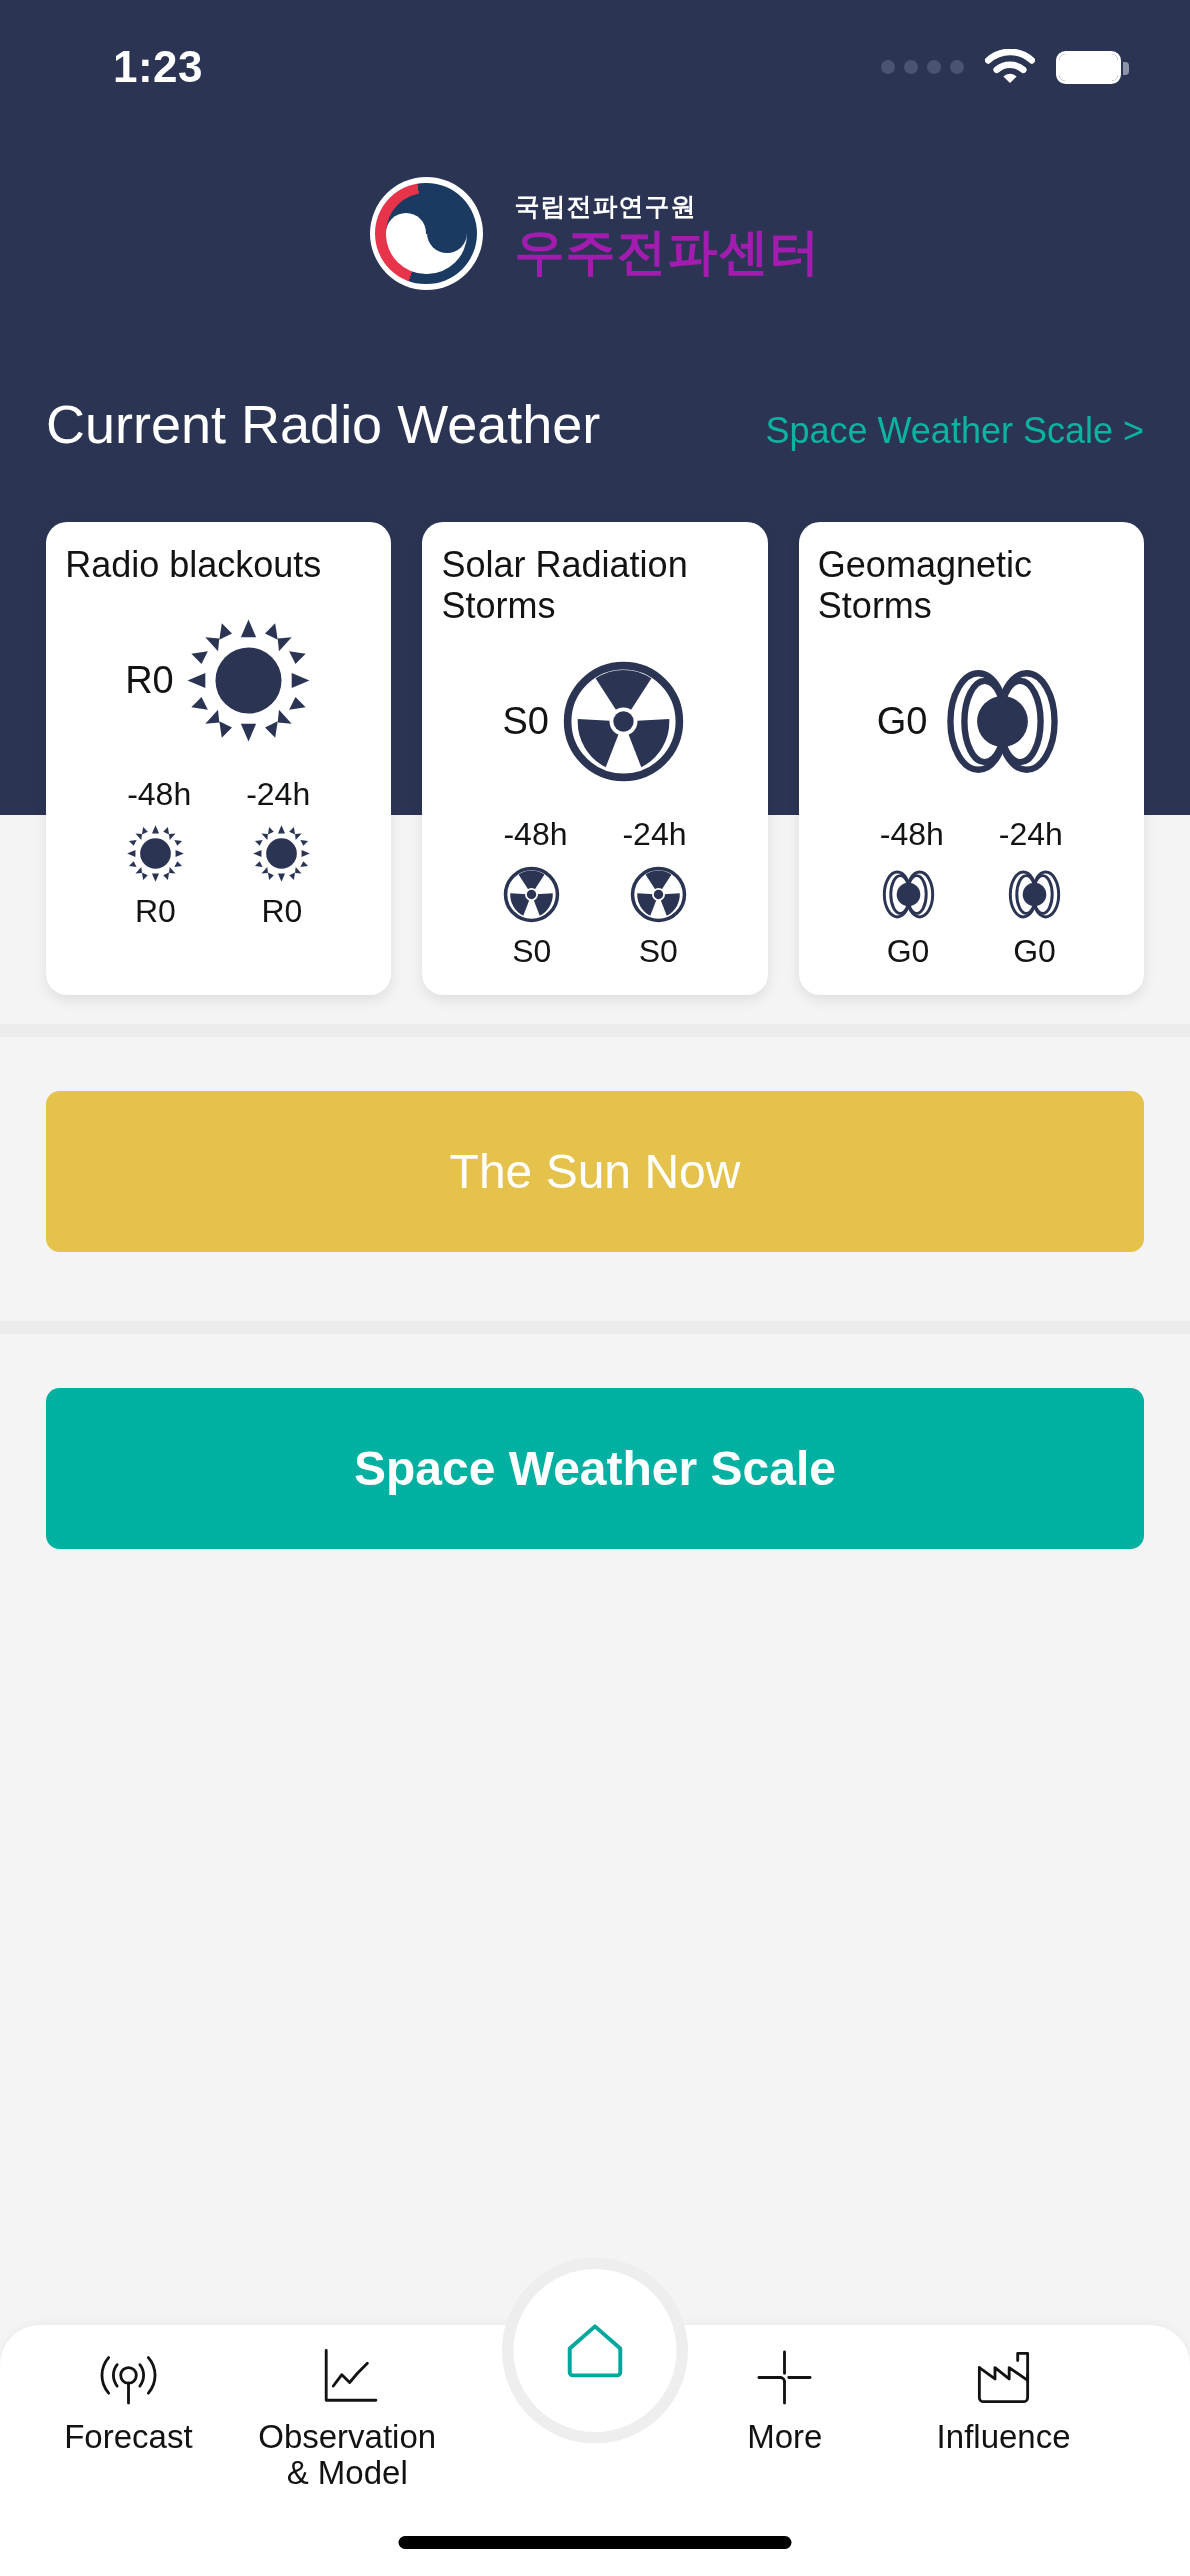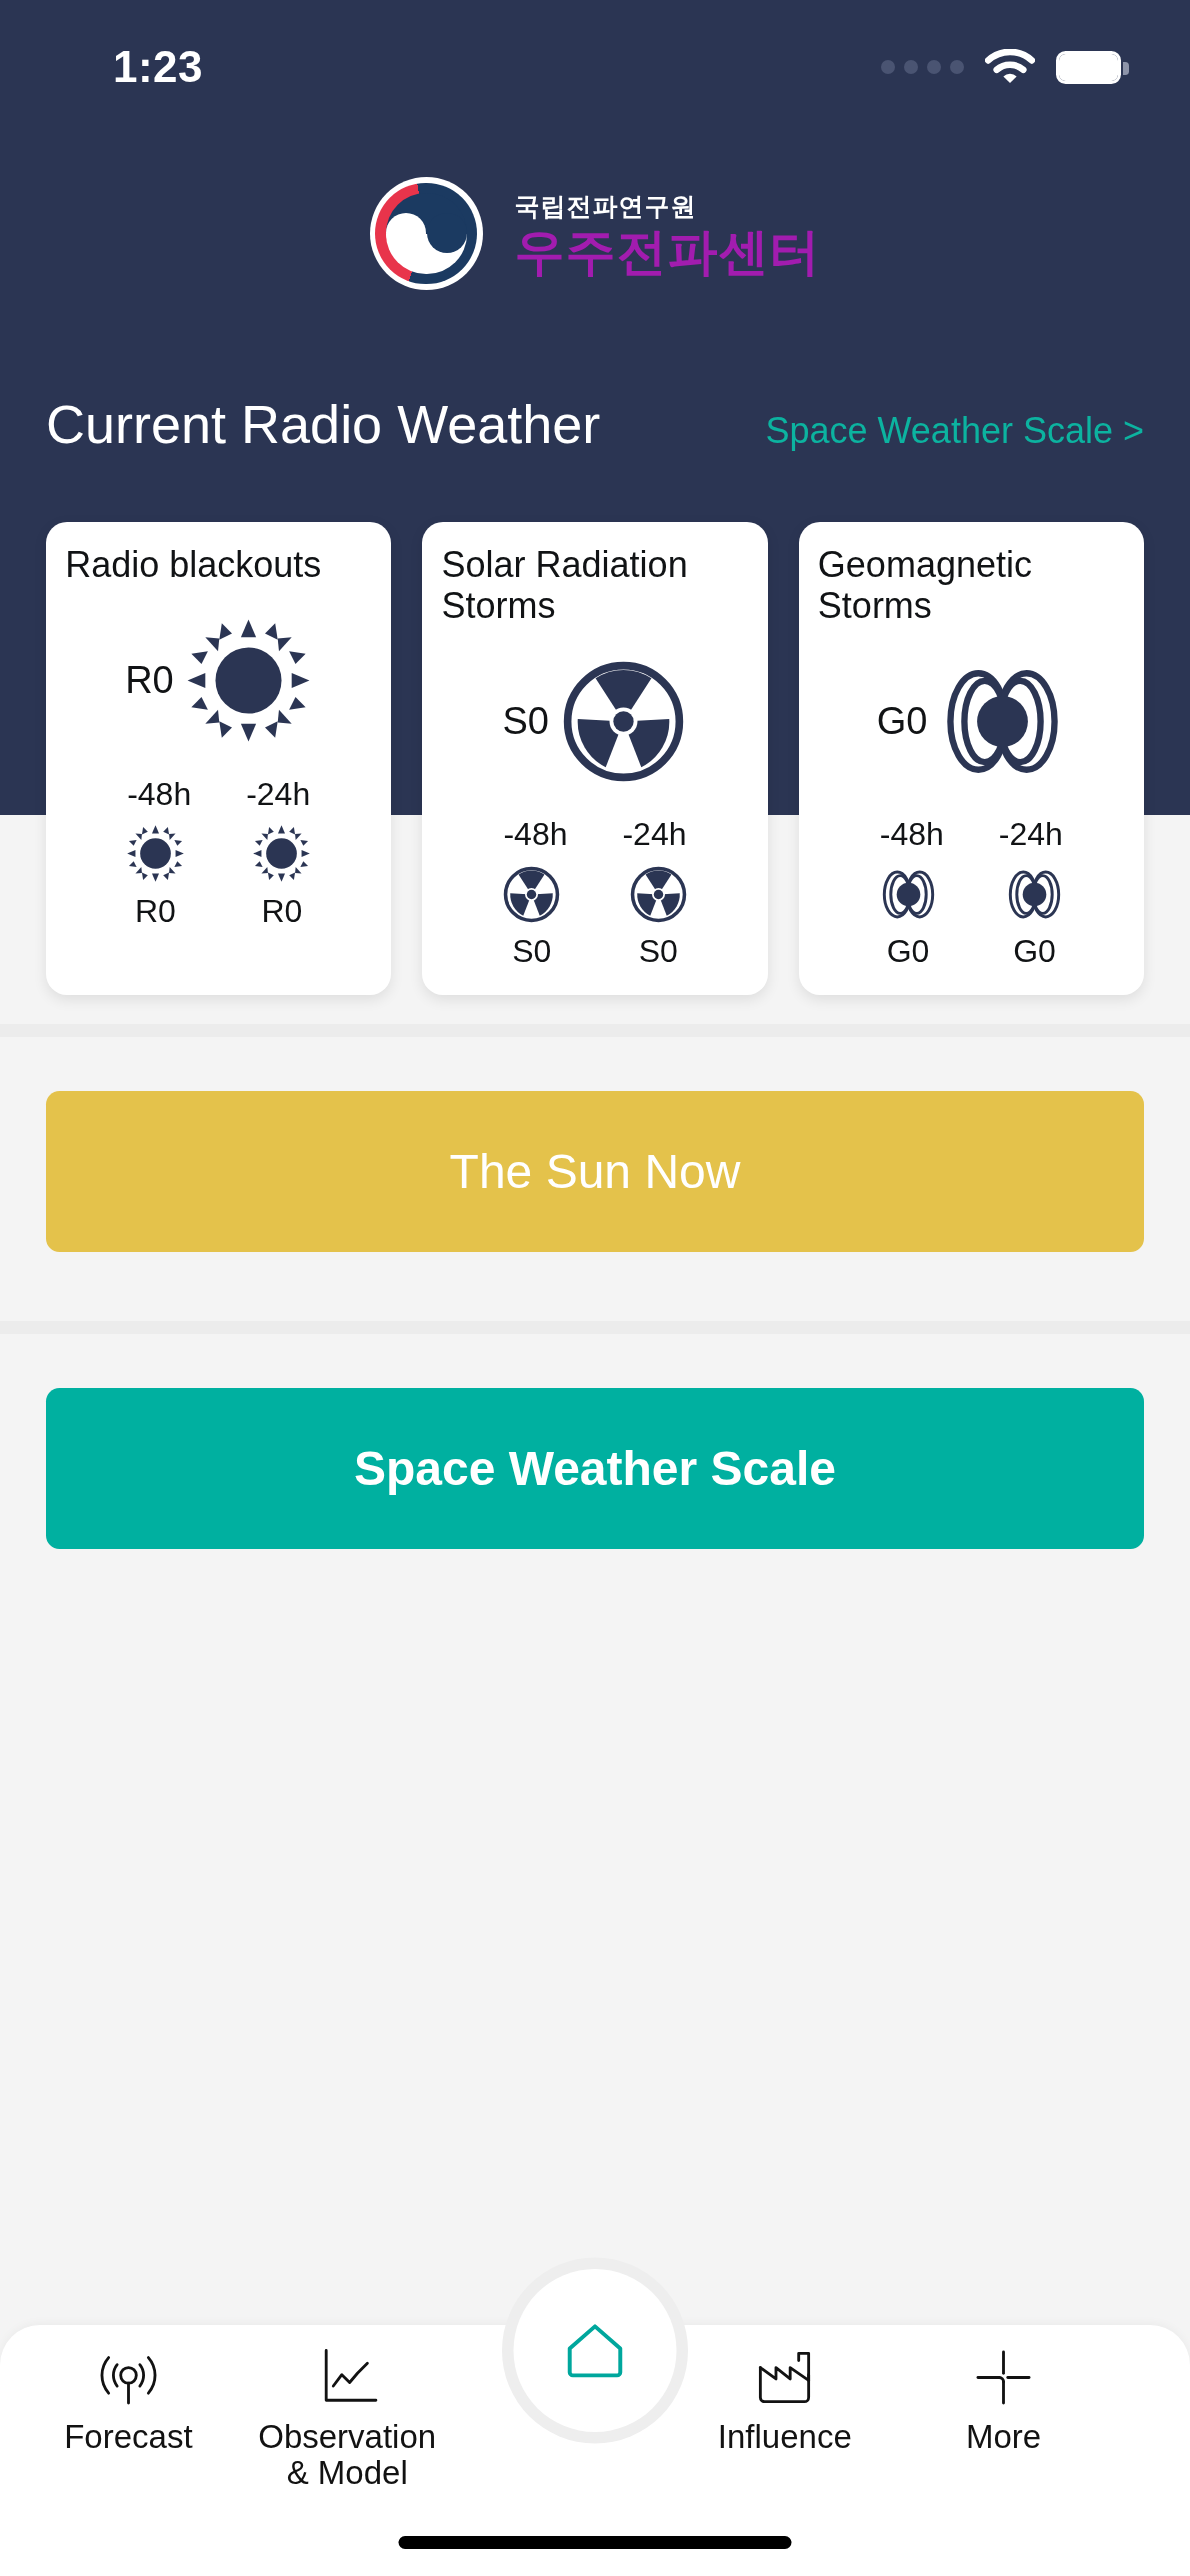--- a/index.html
+++ b/index.html
@@ -623,44 +623,44 @@
       </div>
 
       <div class="nav-item spacer">
         <span class="nav-icon"></span>
           <span class="nav-label"></span>
       </div>
 
       <div class="nav-item">
         <span class="nav-icon">
           <svg width="71" height="71" viewBox="0 0 100 100">
-            <g fill="none" stroke="#121212" stroke-width="4" stroke-linecap="round" stroke-linejoin="round">
-              <path d="M16 36 L16 78 A6 6 0 0 0 22 84 L78 84 A6 6 0 0 0 84 78 L84 46"></path>
-              <path d="M16 36 L38 52 L38 36 L58 52 L58 36 L84 54"></path>
-              <path d="M70 26 L70 16 L84 16 L84 54"></path>
-            </g>
-          </svg>
-        </span>
-        <span class="nav-label">Influence</span>
-      </div>
-
-      <div class="nav-item">
-        <span class="nav-icon">
-          <svg width="71" height="71" viewBox="0 0 100 100">
             <g fill="none" stroke="#121212" stroke-width="4" stroke-linecap="round">
               <path d="M50 14 L50 44"></path>
               <path d="M50 56 L50 86"></path>
               <path d="M14 50 L44 50"></path>
               <path d="M56 50 L86 50"></path>
               <path d="M44 50 A6 6 0 0 1 50 56"></path>
             </g>
           </svg>
         </span>
         <span class="nav-label">More</span>
       </div>
+
+      <div class="nav-item">
+        <span class="nav-icon">
+          <svg width="71" height="71" viewBox="0 0 100 100">
+            <g fill="none" stroke="#121212" stroke-width="4" stroke-linecap="round" stroke-linejoin="round">
+              <path d="M16 36 L16 78 A6 6 0 0 0 22 84 L78 84 A6 6 0 0 0 84 78 L84 46"></path>
+              <path d="M16 36 L38 52 L38 36 L58 52 L58 36 L84 54"></path>
+              <path d="M70 26 L70 16 L84 16 L84 54"></path>
+            </g>
+          </svg>
+        </span>
+        <span class="nav-label">Influence</span>
+      </div>
     </div>
 
     <div class="home-fab">
       <span>
         <svg width="79" height="79" viewBox="0 0 100 100">
           <path d="M18 50 L50 22 L82 50 L82 80 A4 4 0 0 1 78 84 L22 84 A4 4 0 0 1 18 80 Z" fill="none" stroke="#00a79d" stroke-width="5" stroke-linejoin="round" stroke-linecap="round"></path>
         </svg>
       </span>
     </div>
 

